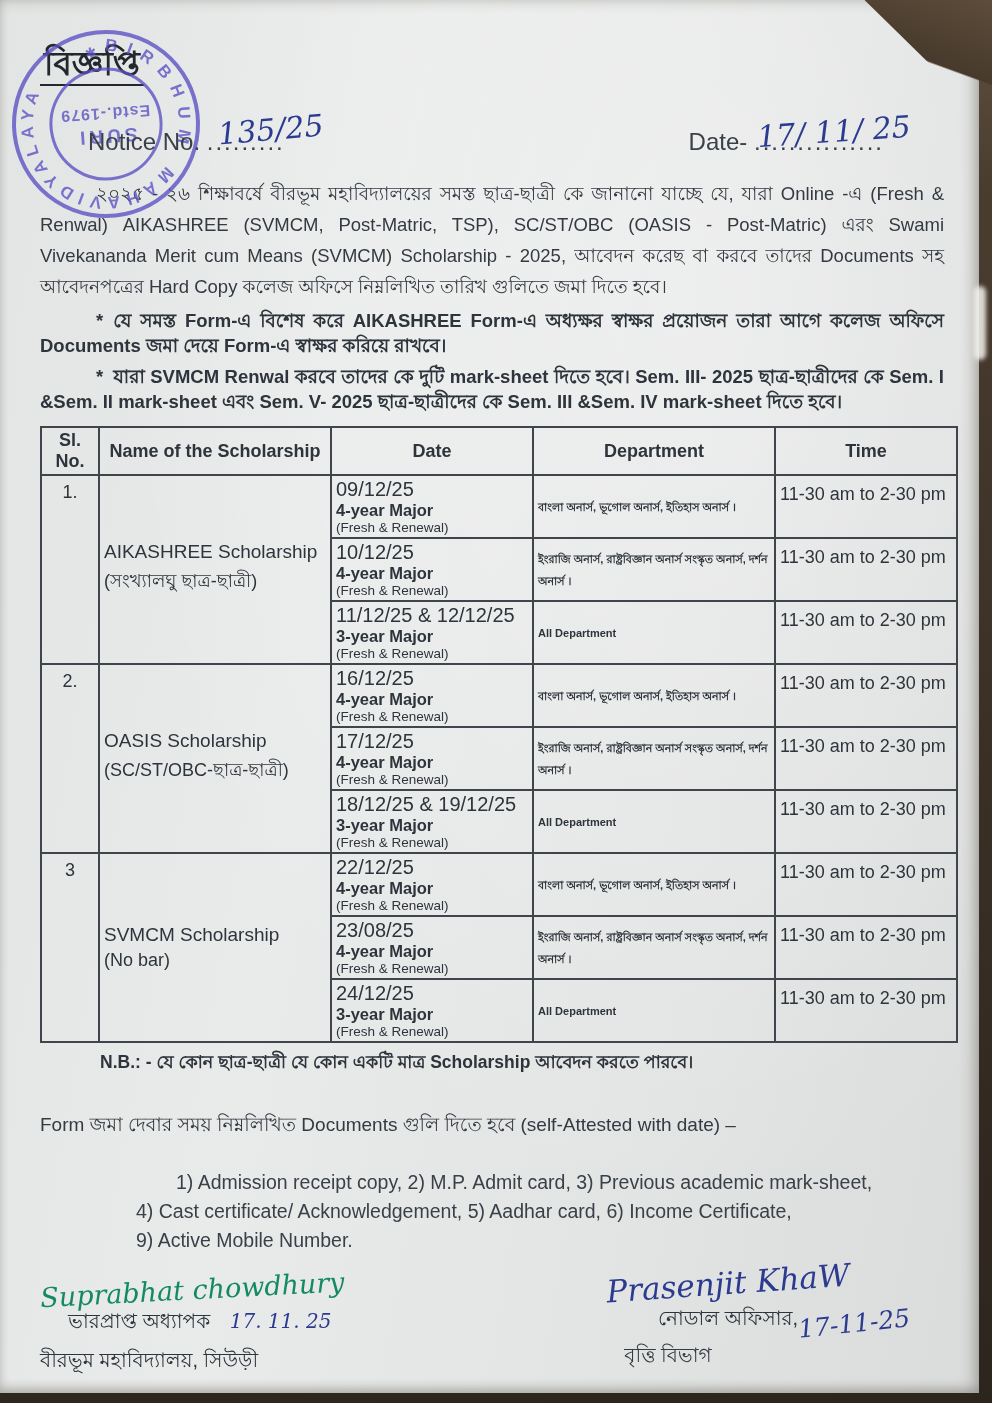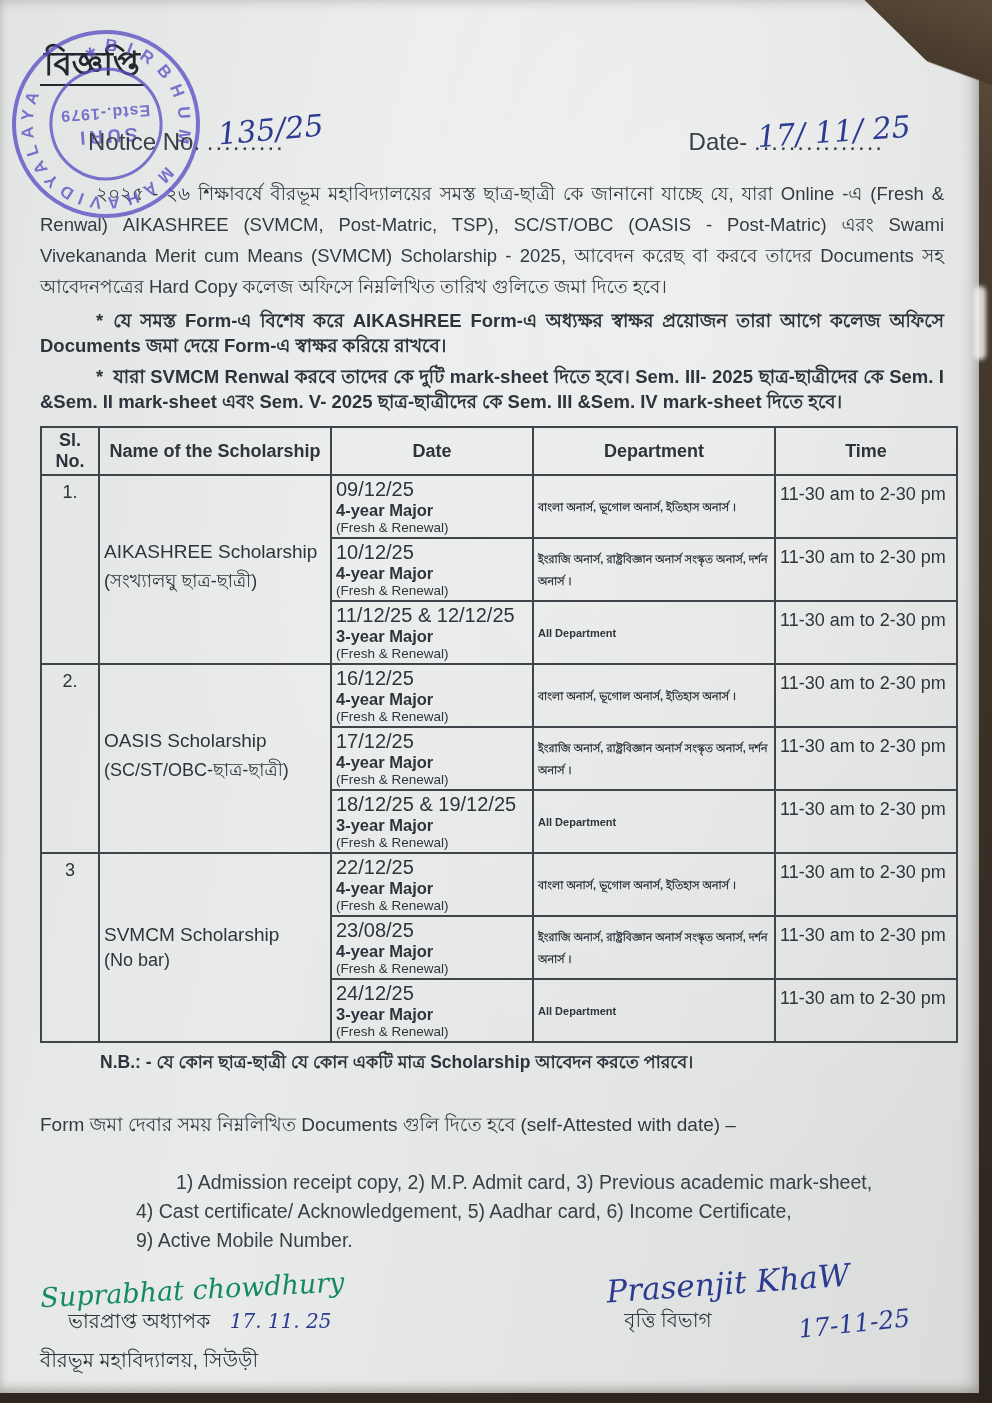--- a/index.html
+++ b/index.html
@@ -263,19 +263,20 @@
         <div class="role-row">
           <span>ভারপ্রাপ্ত অধ্যাপক</span>
           <span class="hand">17. 11. 25</span>
         </div>
         <div class="inst">বীরভূম মহাবিদ্যালয়, সিউড়ী</div>
 
       </div>
       <div class="sig-right">
         <div class="hw-blue">Prasenjit KhaW</div>
         <span class="hand hand-date">17-11-25</span>
+        <div class="role">নোডাল অফিসার,</div>
         <div class="dept-line">বৃত্তি বিভাগ</div>
 
       </div>
     </div>
 
   </div>
 </div>
 
 </body></html>

